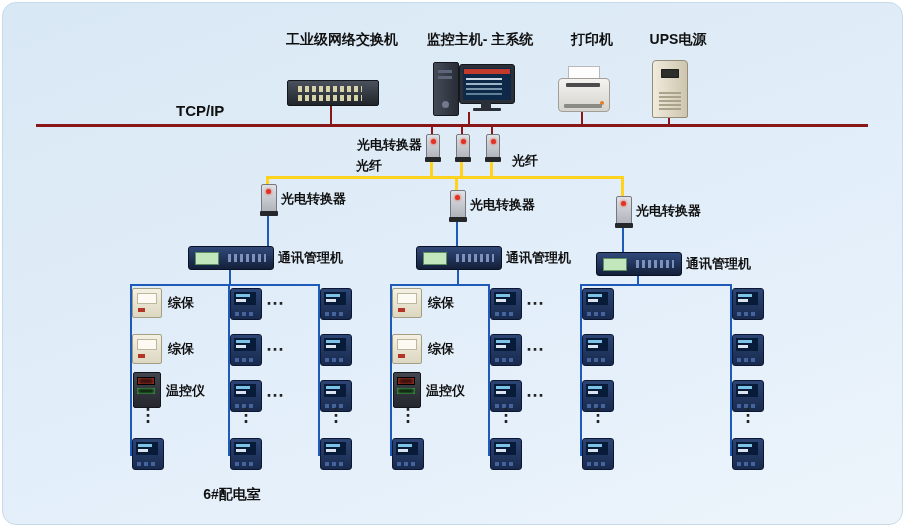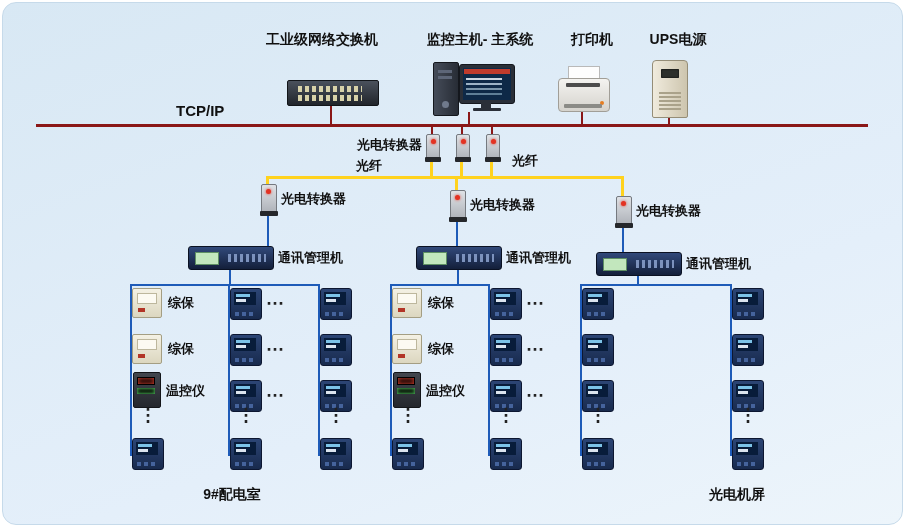--- a/index.html
+++ b/index.html
@@ -214,21 +214,21 @@
   <div class="dev meter" style="left:732px;top:334px">
       <i></i>
     </div>
   <div class="dev meter" style="left:732px;top:380px">
       <i></i>
     </div>
   <div class="dev meter" style="left:732px;top:438px">
       <i></i>
     </div>
 
-  <div class="lbl tc" style="left:232px;top:31px;width:180px">工业级网络交换机</div>
+  <div class="lbl tc" style="left:252px;top:31px;width:180px">工业级网络交换机</div>
   <div class="lbl tc" style="left:400px;top:31px;width:160px">监控主机- 主系统</div>
   <div class="lbl tc" style="left:552px;top:31px;width:80px">打印机</div>
   <div class="lbl tc" style="left:630px;top:31px;width:96px">UPS电源</div>
   <div class="lbl f15" style="left:176px;top:102px">TCP/IP</div>
 
   <div class="lbl f13 tr" style="left:336px;top:136px;width:86px">光电转换器</div>
   <div class="lbl f13" style="left:356px;top:157px">光纤</div>
   <div class="lbl f13" style="left:512px;top:152px">光纤</div>
 
   <div class="lbl f13" style="left:281px;top:190px">光电转换器</div>
@@ -255,15 +255,14 @@
   <div class="hdots" style="left:526px;top:386px">⋯</div>
 
   <div class="vdots" style="left:139px;top:407px">⋮</div>
   <div class="vdots" style="left:237px;top:407px">⋮</div>
   <div class="vdots" style="left:327px;top:407px">⋮</div>
   <div class="vdots" style="left:399px;top:407px">⋮</div>
   <div class="vdots" style="left:497px;top:407px">⋮</div>
   <div class="vdots" style="left:589px;top:407px">⋮</div>
   <div class="vdots" style="left:739px;top:407px">⋮</div>
 
-  <div class="lbl tc" style="left:172px;top:486px;width:120px">9#配电室</div>
-  <div class="lbl tc" style="left:677px;top:486px;width:120px">光电机屏</div>
+  <div class="lbl tc" style="left:172px;top:486px;width:120px">6#配电室</div>
 </div>
 
 </body></html>

